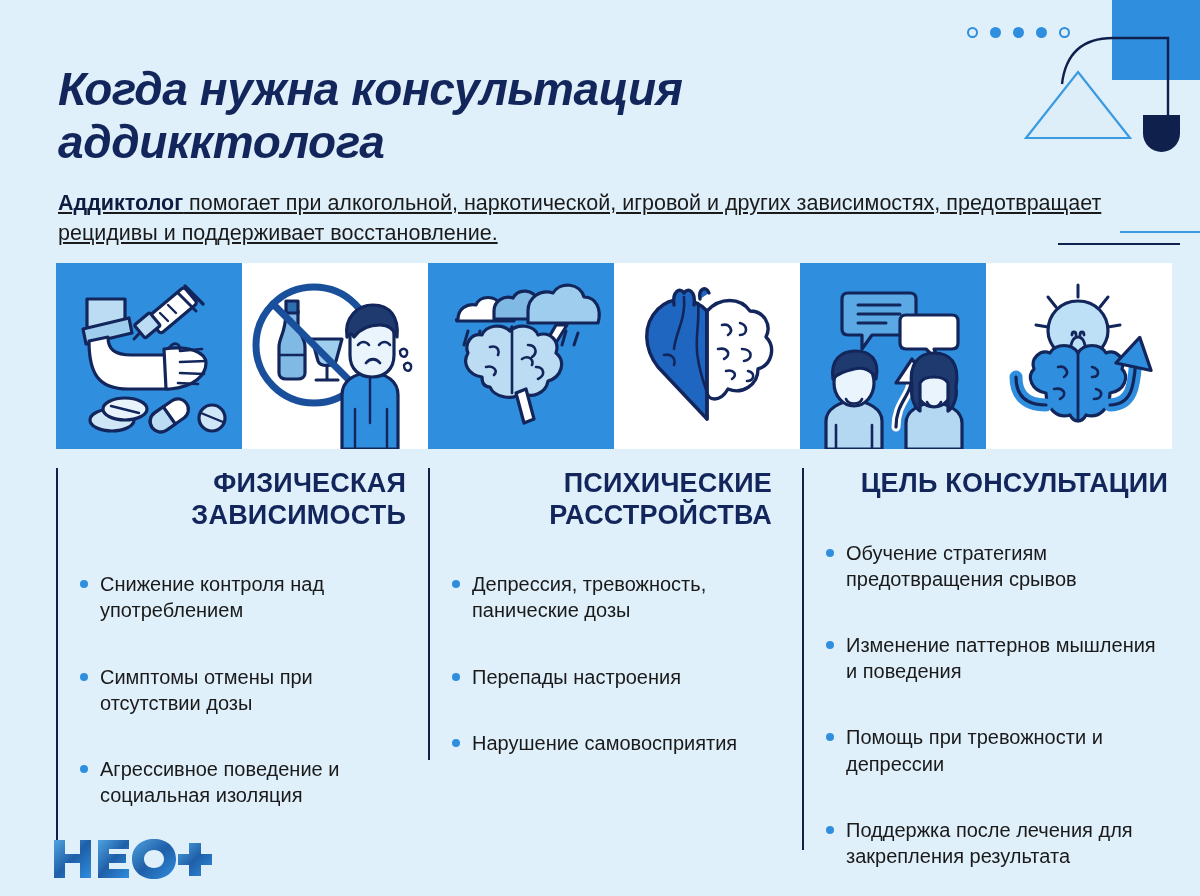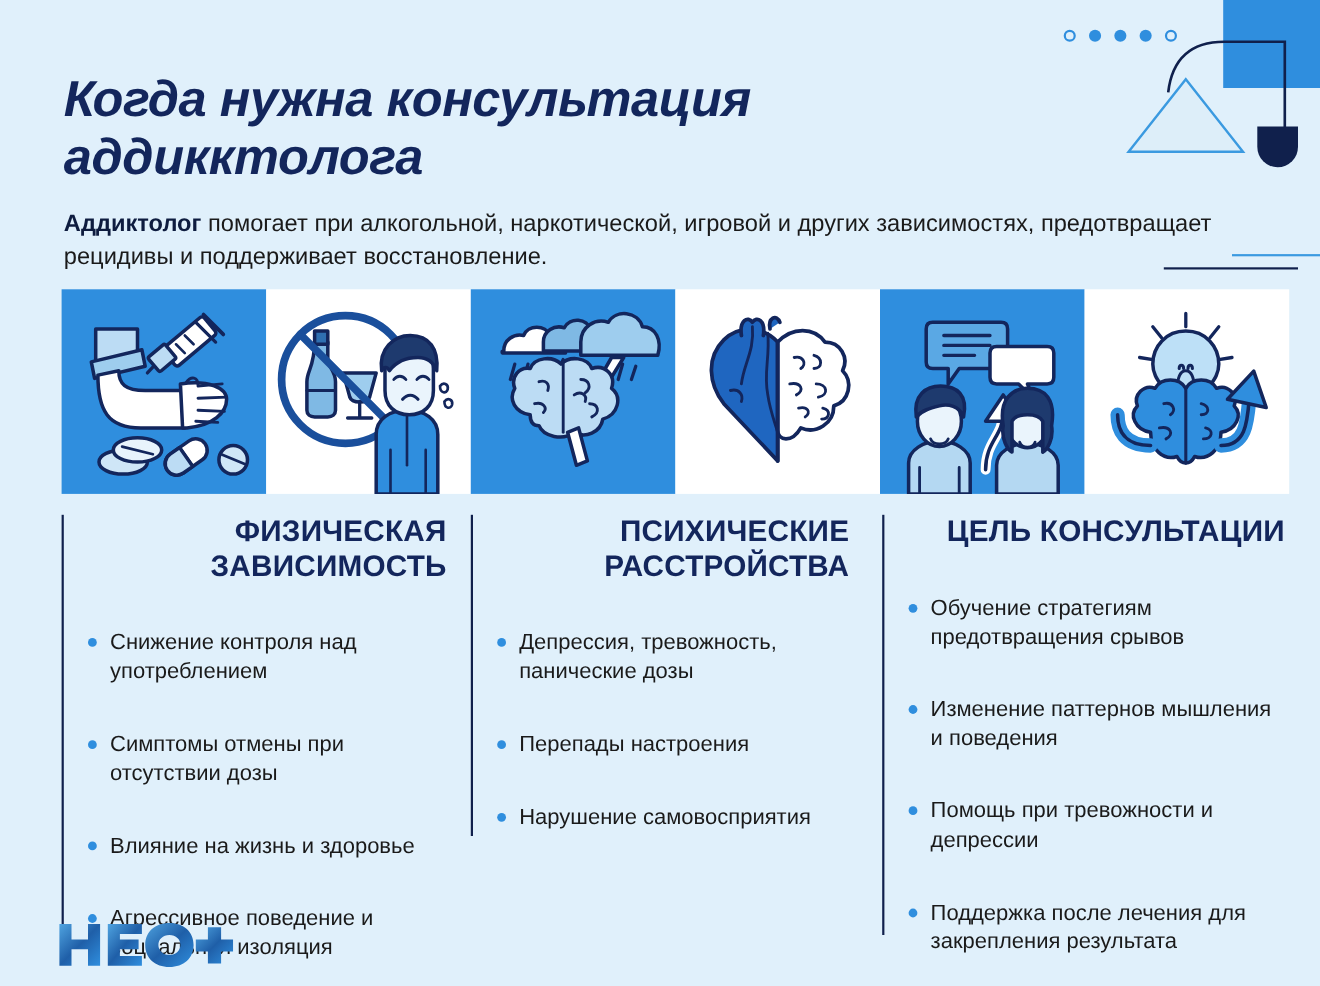--- a/index.html
+++ b/index.html
@@ -95,20 +95,21 @@
     font-style: italic;
   }
   .subtitle {
     position: absolute;
     left: 58px;
     top: 166px;
     width: 1070px;
     font-size: 21.5px;
     line-height: 1.42;
     color: #1a1a1a;
+    text-decoration: underline;
   }
   .subtitle b { color: #0e1c3f; font-weight: bold; }
 
   
   .imgstrip {
     position: absolute;
     top: 263px;
     height: 186px;
   }
   .imgstrip .panel {
@@ -372,21 +373,20 @@
   </div>
 </div>
 
 <div class="col" style="left:56px; width:350px;">
   <div class="rule" style="height:382px;"></div>
   <div class="body" style="width:326px;">
     <h2>Физическая зависимость</h2>
     <ul>
       <li><span class="dot"></span><span>Снижение контроля над употреблением</span></li>
       <li><span class="dot"></span><span>Симптомы отмены при отсутствии дозы</span></li>
-      <li><span class="dot"></span><span>Влияние на жизнь и здоровье</span></li>
       <li><span class="dot"></span><span>Агрессивное поведение и социальная изоляция</span></li>
     </ul>
   </div>
 </div>
 
 <div class="col" style="left:428px; width:350px;">
   <div class="rule" style="height:292px;"></div>
   <div class="body" style="width:320px;">
     <h2>Психические расстройства</h2>
     <ul>

